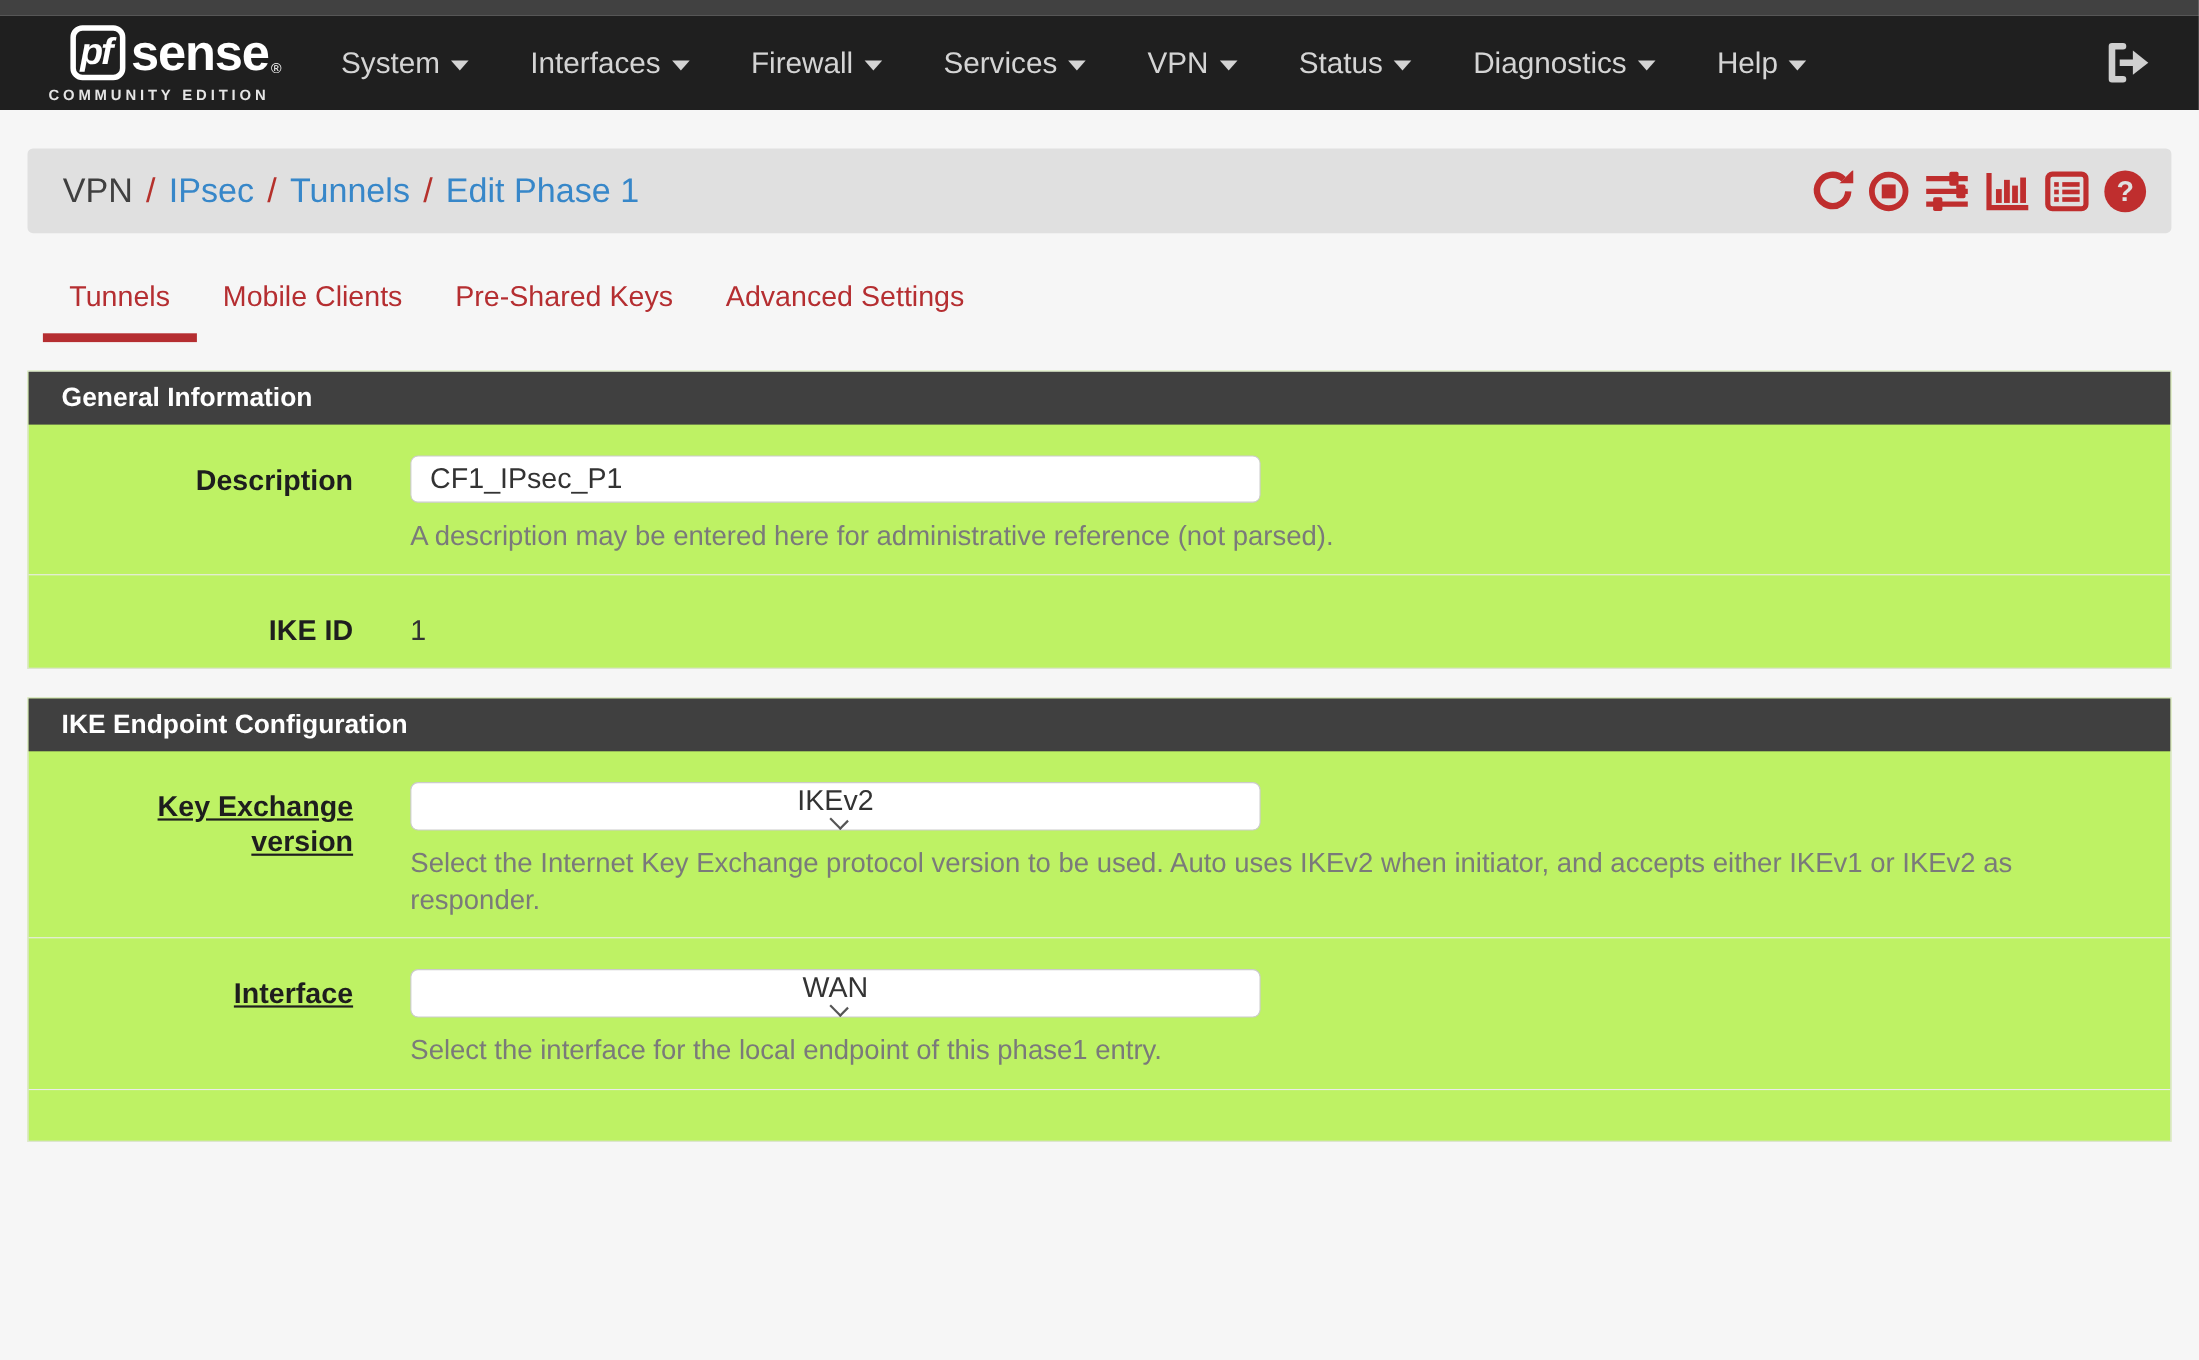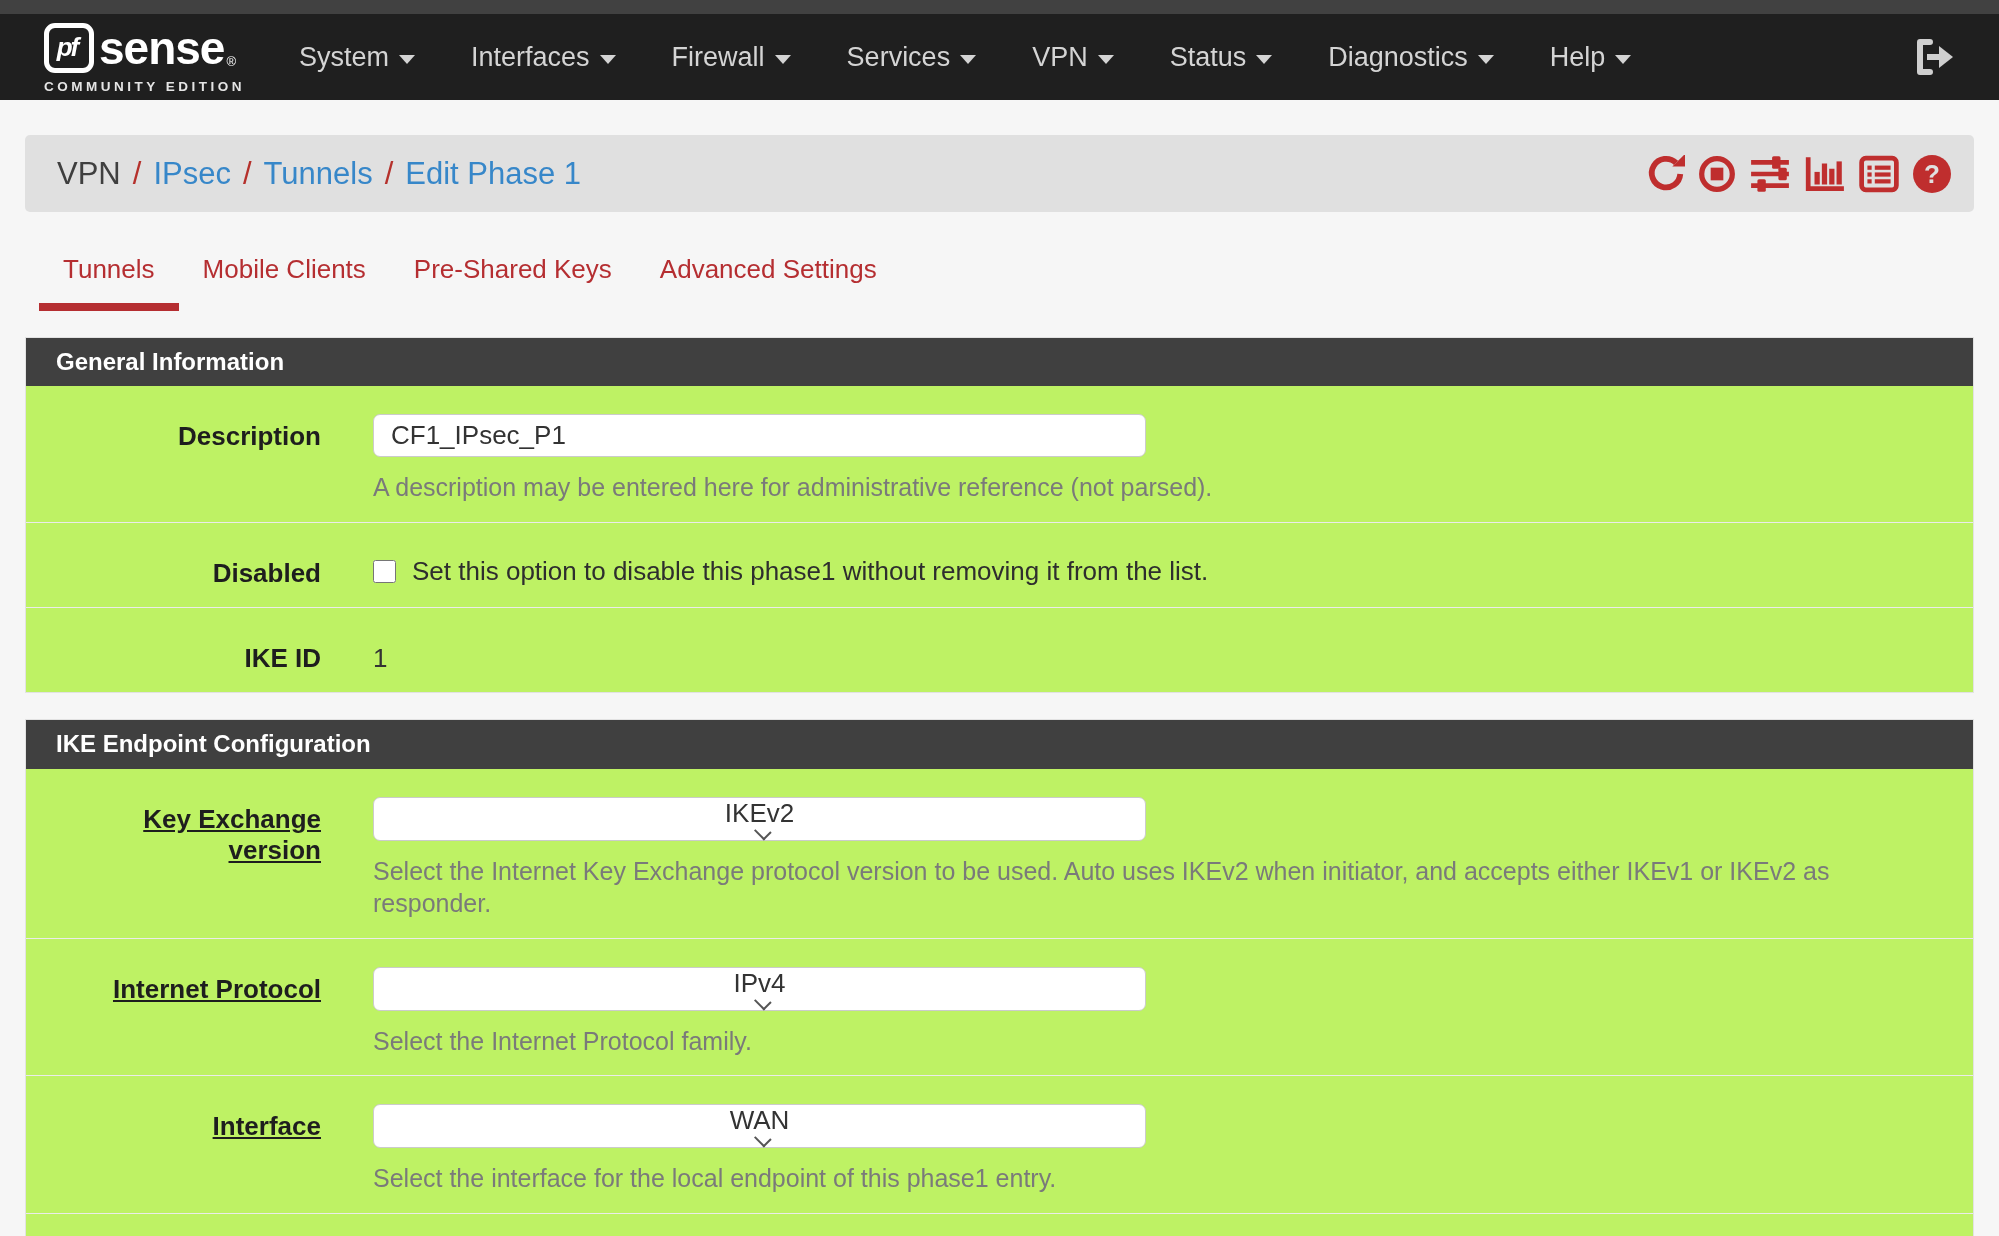--- a/index.html
+++ b/index.html
@@ -15,22 +15,22 @@
   .navbar {
     height:86px; background:#1f1f1f;
     display:flex; align-items:center;
     padding:0 44px;
   }
   .brand { display:flex; flex-direction:column; margin-right:54px; }
   .brand-row { display:flex; align-items:center; }
   .pf-box {
     width:50px; height:50px; border:5px solid #fff; border-radius:11px;
     display:flex; align-items:center; justify-content:center;
-    color:#fff; font-weight:bold; font-style:italic; font-size:26px;
-    letter-spacing:-2px; padding-right:4px;
+    color:#fff; font-weight:bold; font-style:italic; font-size:34px;
+    letter-spacing:-2px; padding-right:4px;margin-left:20px;
   }
   .brand-sense { color:#fff; font-weight:bold; font-size:46px; letter-spacing:-1px; margin-left:5px; }
   .brand-reg { color:#fff; font-size:13px; align-self:flex-end; margin:0 0 6px 2px; }
   .brand-edition { color:#e5e5e5; font-size:13.5px; letter-spacing:3.5px; font-weight:bold; margin-top:4px; }
   .nav-menu { display:flex; list-style:none; align-items:flex-start; }
   .nav-item {
     color:#d4d4d4; font-size:27px; margin-right:56px;
     display:flex; align-items:center; gap:10px; cursor:pointer; white-space:nowrap;
   }
   .caret {
@@ -238,29 +238,20 @@
   <div class="frow">
     <div class="flabel">Description</div>
     <div class="ctrl-col">
       <input class="text-input" type="text" value="CF1_IPsec_P1" style="">
       <div class="helptext">
           <span>A description may be entered here for administrative reference (not parsed).</span>
         </div>
     </div>
   </div>
 
-  <div class="frow">
-    <div class="flabel">Disabled</div>
-    <div class="ctrl-col">
-      <div class="check-line">
-        <input type="checkbox" style="">
-        <span class="check-text">Set this option to disable this phase1 without removing it from the list.</span>
-      </div>
-    </div>
-  </div>
 
   <div class="frow">
     <div class="flabel">IKE ID</div>
     <div class="ctrl-col">
       <div class="static-val">1</div>
     </div>
   </div>
 </section>
 
 <section class="panel">
@@ -272,32 +263,20 @@
       <div class="sel">
         <span class="sel-value">IKEv2</span>
         <span class="sel-chevron"></span>
       </div>
       <div class="helptext">
           <span>Select the Internet Key Exchange protocol version to be used. Auto uses IKEv2 when initiator, and accepts either IKEv1 or IKEv2 as responder.</span>
         </div>
     </div>
   </div>
 
-  <div class="frow">
-    <div class="flabel help-link">Internet Protocol</div>
-    <div class="ctrl-col">
-      <div class="sel">
-        <span class="sel-value">IPv4</span>
-        <span class="sel-chevron"></span>
-      </div>
-      <div class="helptext">
-          <span>Select the Internet Protocol family.</span>
-        </div>
-    </div>
-  </div>
 
   <div class="frow">
     <div class="flabel help-link">Interface</div>
     <div class="ctrl-col">
       <div class="sel">
         <span class="sel-value">WAN</span>
         <span class="sel-chevron"></span>
       </div>
       <div class="helptext">
           <span>Select the interface for the local endpoint of this phase1 entry.</span>

